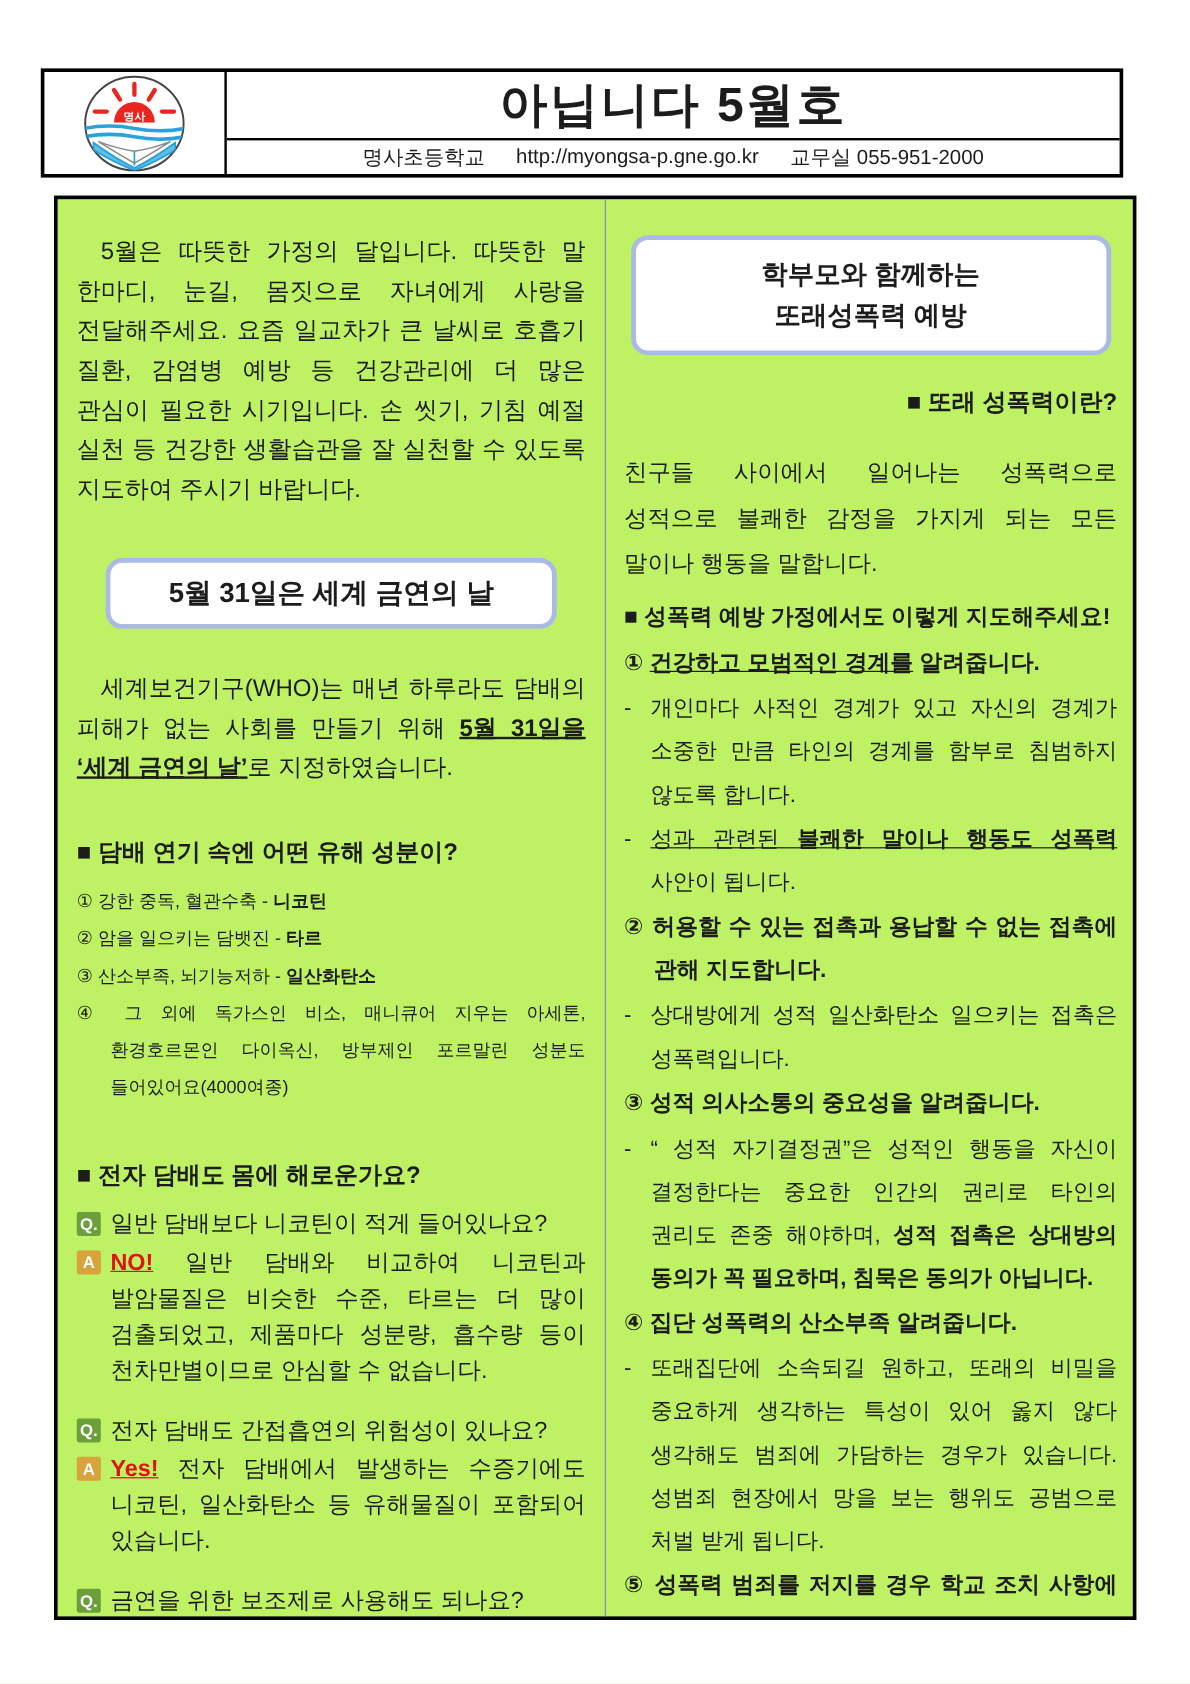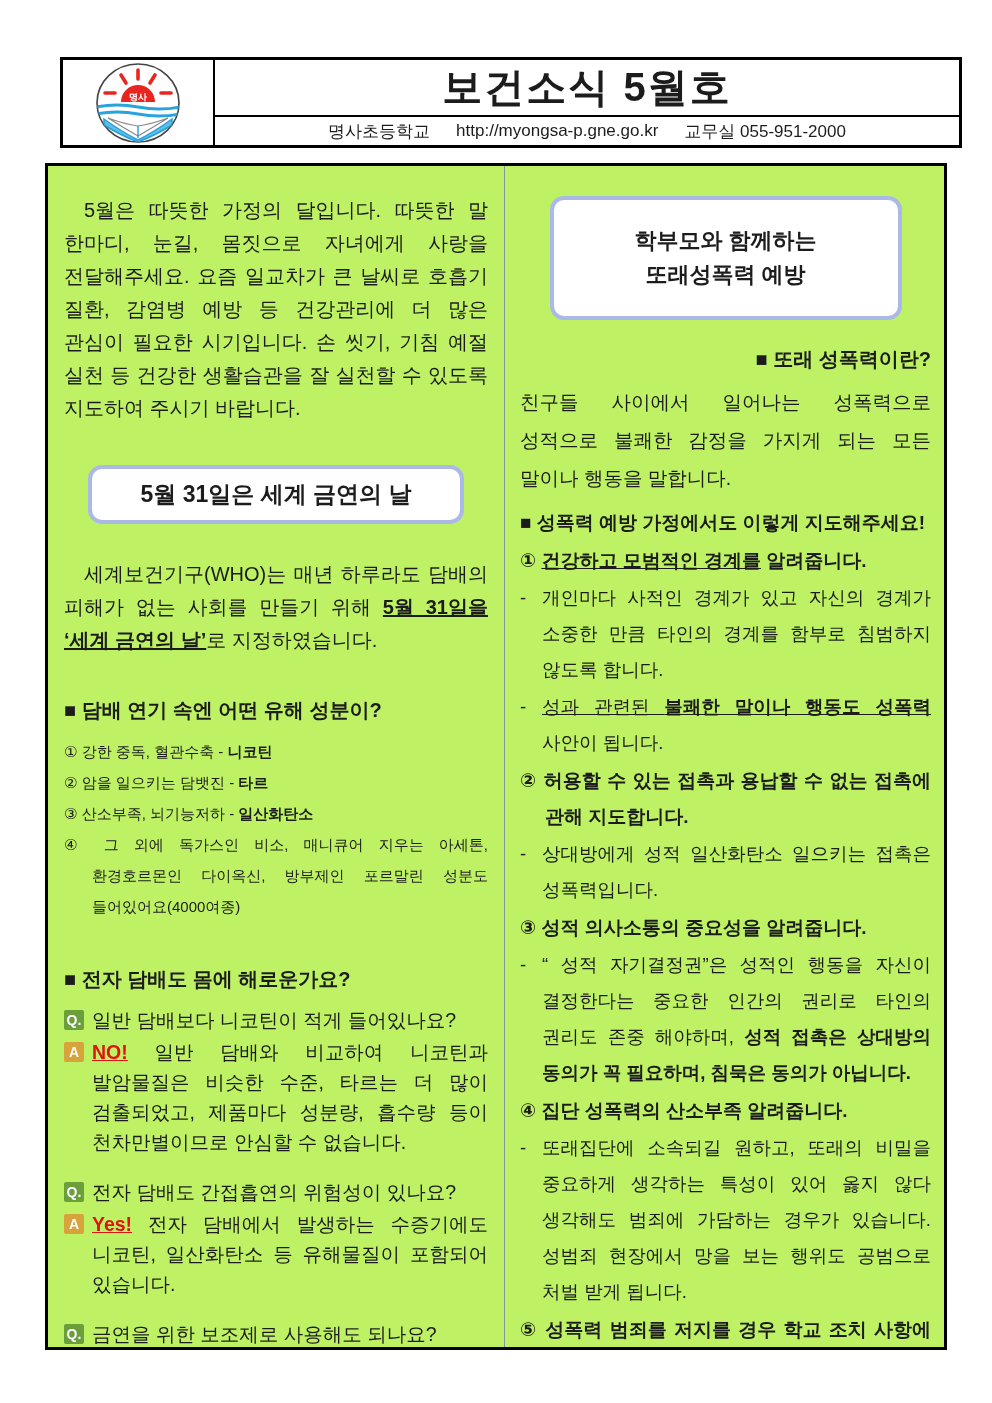--- a/index.html
+++ b/index.html
@@ -1,21 +1,21 @@
 <!DOCTYPE html>
 <html><head>
 <meta charset="utf-8">
 <style>
   * { margin:0; padding:0; box-sizing:border-box; }
   html,body { width:992px; height:1403px; background:#ffffff;
     font-family:"Liberation Sans","DejaVu Sans",sans-serif; color:#1c1c1c; }
   body { position:relative; overflow:hidden; }
 
   
-  .header-box { position:absolute; left:60px; top:57px; width:902px; height:91px;
+  .header-box { position:absolute; left:34px; top:57px; width:902px; height:91px;
     border:3px solid #000; display:flex; background:#fff; }
   .logo-cell { width:152px; border-right:2px solid #000; display:flex;
     align-items:center; justify-content:center; }
   .title-cell { flex:1; display:flex; flex-direction:column; }
   .title-row { flex:1; display:flex; align-items:center; justify-content:center;
     border-bottom:2px solid #000; font-size:40px; font-weight:bold; letter-spacing:2px; }
   .sub-row { height:33px; display:flex; align-items:center; justify-content:center;
     gap:26px; font-size:17px; }
 
   
@@ -46,23 +46,23 @@
   .qa-line { display:flex; margin-top:2px; }
   .qa-badge { flex:none; width:20px; height:20px; margin:5px 8px 0 0; border-radius:2px;
     color:#fff; font-size:14px; font-weight:bold; text-align:center; line-height:20px; }
   .q-badge { background:#6a9f3c; }
   .a-badge { background:#d7a33a; }
   .qa-text { flex:1; font-size:19.5px; line-height:30px; text-align:justify; word-break:keep-all; }
   .ans-label { color:#e01212; font-weight:bold; text-decoration:underline; }
   .qa-gap { margin-top:20px; }
 
   
-  .banner-right { margin:16px auto 0; width:352px; padding:24px 4px; font-size:22px; line-height:34px; }
+  .banner-right { margin:16px auto 0; width:400px; padding:12px 4px; font-size:22px; line-height:34px; }
   .h-what { margin-top:26px;text-align:right; }
-  .p-what { margin-top:10px; font-size:19.5px; line-height:38px; }
+  .p-what { margin-top:26px; font-size:19.5px; line-height:38px; }
   .h-guide { margin-top:8px; font-size:19px; line-height:36px; }
   .num-item { font-size:19px; font-weight:bold; line-height:36px; word-break:keep-all;
     text-align:justify; padding-left:25px; text-indent:-25px; margin-top:2px; }
   .num-item u, .u { text-decoration:underline;margin-top:25px; }
   .bullet { display:flex; font-size:18.5px; line-height:36px; margin-top:1px; }
   .bullet .marker { flex:none; width:22px; }
   .bullet .btext { flex:1; text-align:justify; word-break:keep-all; }
   .b-bold { font-weight:bold; }
 </style>
 </head>
@@ -95,21 +95,21 @@
           <path d="M4 52 Q 25 48 46 52 T 88 52"></path>
         </g>
 
         <path d="M12 57 Q 30 70 46 78 Q 62 70 80 57 L 80 63 Q 62 74 46 80 Q 30 74 12 63 Z" fill="#5bc0e8" stroke="#2a9fd8" stroke-width="1.5"></path>
         <path d="M16 56 Q 32 66 46 74 Q 60 66 76 56 Q 60 62 46 64 Q 32 62 16 56 Z" fill="#ffffff" stroke="#888" stroke-width="1.2"></path>
         <line x1="46" y1="64" x2="46" y2="76" stroke="#2a9fd8" stroke-width="1.4"></line>
       </g>
     </svg>
   </div>
   <div class="title-cell">
-    <div class="title-row">보건소식 5월호</div>
+    <div class="title-row">아닙니다 5월호</div>
     <div class="sub-row">
       <span>명사초등학교</span>
       <span>http://myongsa-p.gne.go.kr</span>
       <span>교무실 055-951-2000</span>
     </div>
   </div>
 </div>
 
 <div class="content-box">
 

